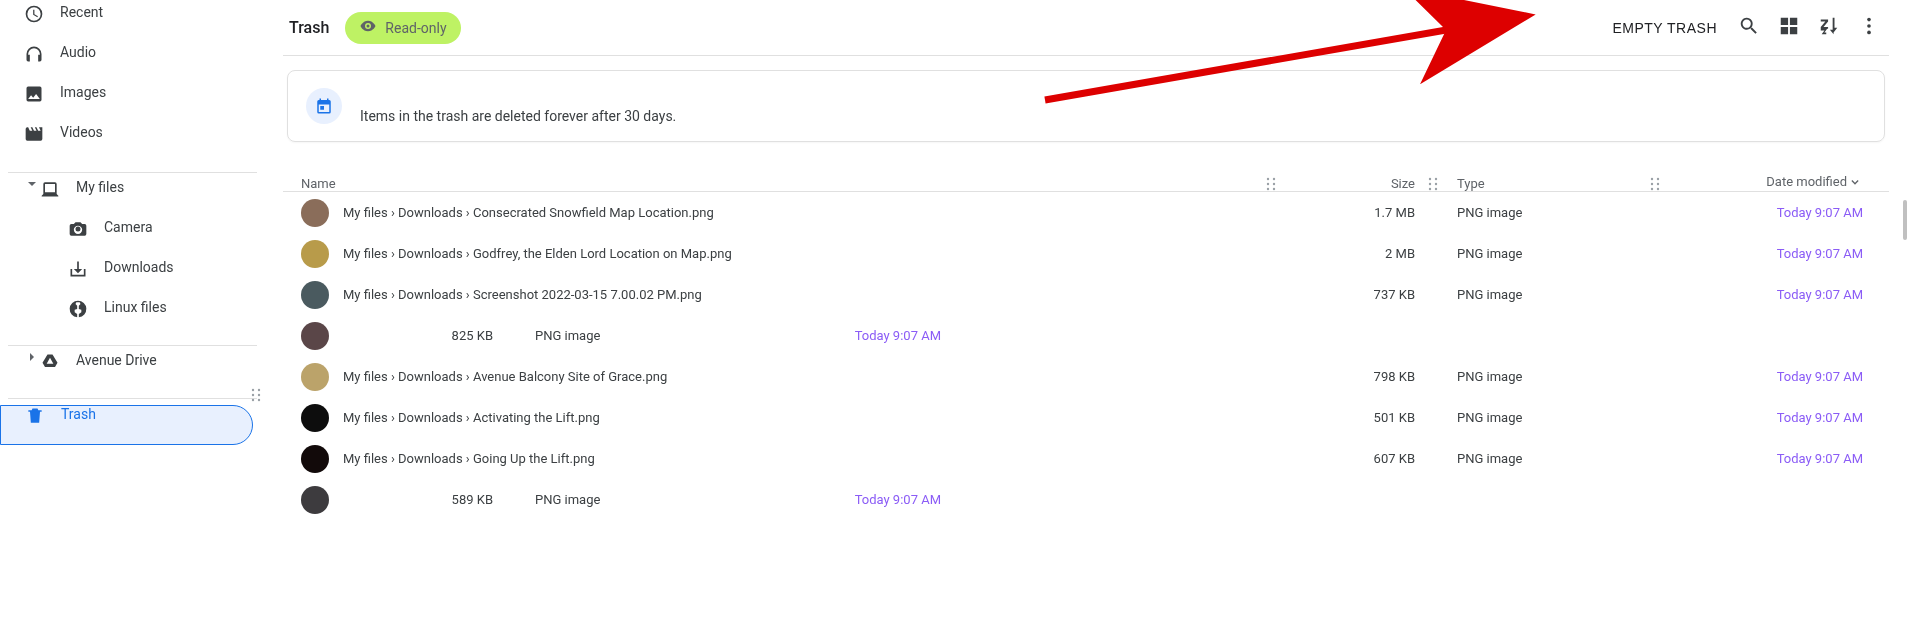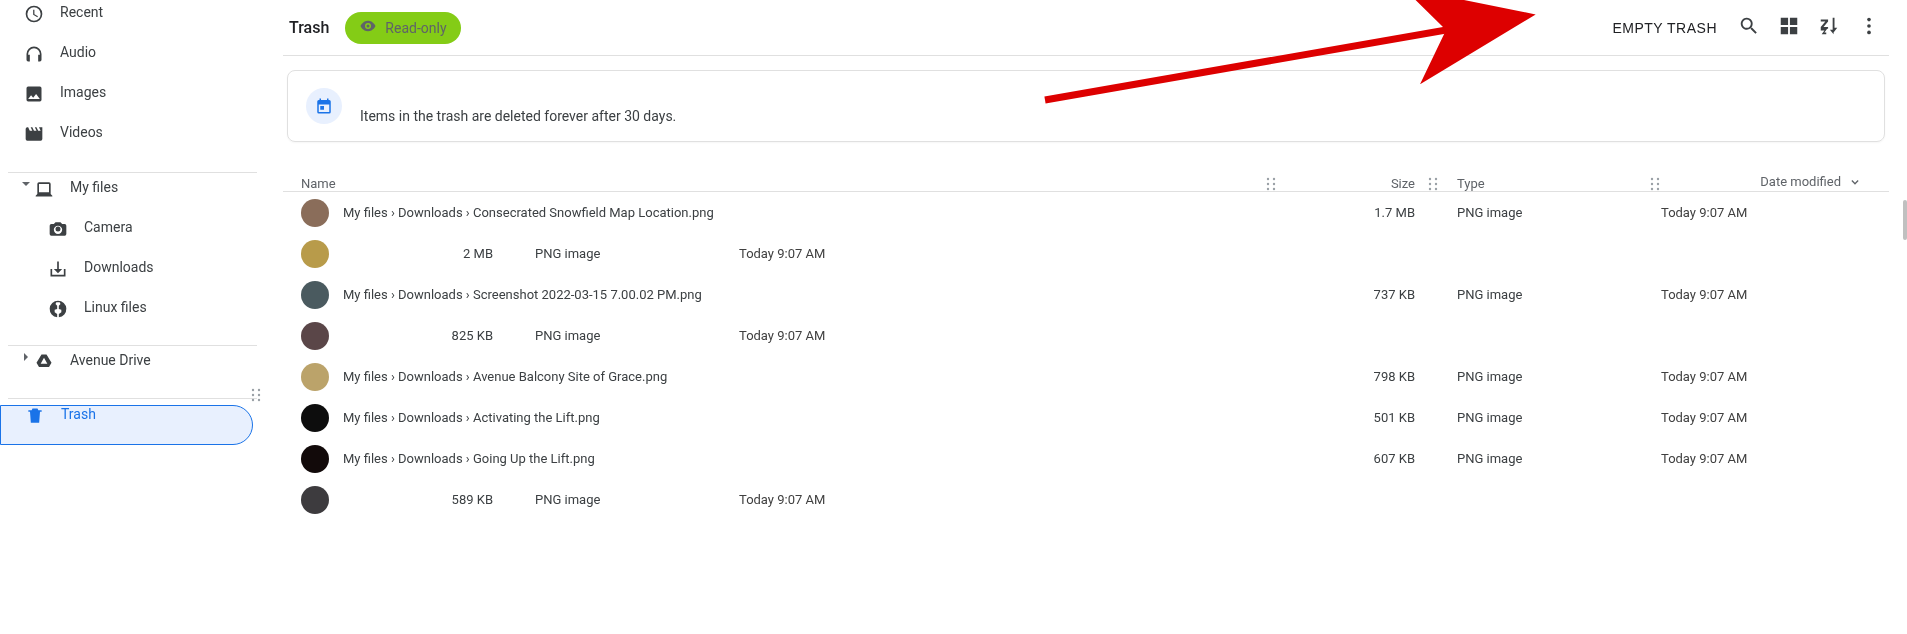--- a/index.html
+++ b/index.html
@@ -6,59 +6,59 @@
 body { font-family: 'Roboto', 'Segoe UI', Arial, sans-serif; font-size: 13px; color: #202124; background: #fff; overflow: hidden; }
 .app { display: flex; width: 1907px; height: 634px; position: relative; }
 
 
 .sidebar { width: 265px; height: 100%; border-right: none; padding-top: 2px; position: relative; }
 .sidebar-section { padding: 2px 0; }
 .divider { height: 1px; background: #e0e0e0; margin: 6px 8px; }
 .side-item { display: flex; align-items: flex-start; height: 40px; padding-left: 24px; cursor: pointer; border-radius: 0 20px 20px 0; margin-right: 12px; color: #3c4043; }
 .side-item .icon { width: 20px; height: 20px; margin-right: 16px; display: flex; align-items: center; justify-content: center; flex-shrink: 0; }
 .side-item .label { font-size: 14px; color: #3c4043; }
-.side-item.child { padding-left: 48px; }
-.side-item.expandable { padding-left: 18px; }
+.side-item.child { padding-left: 68px; }
+.side-item.expandable { padding-left: 24px; }
 .side-item.expandable .chevron { width: 16px; display: flex; justify-content: center; align-items: center; margin-right: 0; }
 .side-item.selected { background: #e8f0fe; color: #1a73e8; border: 1px solid #1a73e8; }
 .side-item.selected .label { color: #1a73e8; }
 .side-item.selected .icon svg { fill: #1a73e8; }
 .drag-handle-sidebar { position: absolute; right: 2px; top: 388px; width: 12px; height: 12px; color: #9aa0a6; }
 
 
 .main { flex: 1; min-width: 0; padding: 0 18px 0 18px; position: relative; display: flex; flex-direction: column; }
 .header { display: flex; align-items: center; height: 56px; border-bottom: 1px solid #e0e0e0; }
 .header-title { font-size: 16px; font-weight: 500; color: #202124; margin-right: 16px; margin-left: 6px; }
-.chip { display: inline-flex; align-items: center; height: 32px; padding: 0 14px; background: #84cc16; border-radius: 16px; color: #5f6368; font-size: 14px; gap: 8px; }
+.chip { display: inline-flex; align-items: center; height: 32px; padding: 0 14px; background: #bef264; border-radius: 16px; color: #5f6368; font-size: 14px; gap: 8px; }
 .chip svg { fill: #5f6368; }
 .header-spacer { flex: 1; }
 .empty-trash-btn { font-size: 14px; font-weight: 500; letter-spacing: 0.5px; color: #202124; background: none; border: none; cursor: pointer; padding: 8px 12px; }
 .icon-btn { width: 40px; height: 40px; display: flex; align-items: center; justify-content: center; background: none; border: none; border-radius: 50%; cursor: pointer; }
 .icon-btn svg { fill: #3c4043; }
 
 
 .banner { display: flex; align-items: center; min-height: 72px; border: 1px solid #e0e0e0; border-radius: 8px; margin: 14px 4px 10px 4px; padding: 0 18px; gap: 18px; box-shadow: 0 1px 2px rgba(0,0,0,0.04); }
 .banner-icon { width: 36px; height: 36px; border-radius: 50%; background: #e8f0fe; display: flex; align-items: center; justify-content: center; }
 .banner-text { font-size: 14px; color: #3c4043; margin-top: 20px; }
 
 
 .table-header { display: flex; align-items: flex-end; height: 40px; padding: 0 18px; color: #5f6368; font-size: 13px; border-bottom: 1px solid #e0e0e0; }
 .col-name { flex: 1; min-width: 0; display: flex; align-items: center; }
 .col-size { width: 150px; text-align: right; padding-right: 12px; position: relative; display: flex; align-items: center; justify-content: flex-end; }
 .col-type { width: 210px; padding-left: 18px; position: relative; display: flex; align-items: center; }
-.col-date { width: 210px; text-align: right; padding-right: 8px; position: relative; display: flex; align-items: center; justify-content: flex-end; gap: 6px; }
+.col-date { width: 210px; text-align: right; padding-right: 8px; position: relative; display: flex; align-items: center; justify-content: flex-end; }
 .col-grip { width: 12px; color: #9aa0a6; display: flex; align-items: center; justify-content: center; }
 
 .rows { overflow-y: auto; }
 .row { display: flex; align-items: center; height: 41px; padding: 0 18px; cursor: pointer; }
 .thumb { width: 28px; height: 28px; border-radius: 50%; margin-right: 14px; flex-shrink: 0; background: #5f6368; }
 .row .name { flex: 1; min-width: 0; font-size: 13px; color: #3c4043; white-space: nowrap; overflow: hidden; text-overflow: ellipsis; }
 .row .size { width: 150px; text-align: right; padding-right: 12px; color: #3c4043; }
 .row .type { width: 210px; padding-left: 18px; color: #3c4043; }
-.row .date { width: 210px; padding-right: 8px; color: #404040; }
+.row .date { width: 210px; text-align: right; padding-right: 8px; color: #8b5cf6; }
 .row .gripspace { width: 12px; }
 
 
 .arrow-overlay { position: absolute; pointer-events: none; }
 
 
 .grip-svg { width: 10px; height: 14px; }
 .grip-svg circle { fill: #9aa0a6; }
 
 
@@ -300,20 +300,21 @@
           <span class="name">My files › Downloads › Consecrated Snowfield Map Location.png</span>
           <span class="gripspace"></span>
           <span class="size">1.7 MB</span>
           <span class="gripspace"></span>
           <span class="type">PNG image</span>
           <span class="gripspace"></span>
           <span class="date">Today 9:07 AM</span>
         </div>
         <div class="row">
           <span class="thumb" style="background:#b89b4a"></span>
+          <span class="name">My files › Downloads › Godfrey, the Elden Lord Location on Map.png</span>
           <span class="gripspace"></span>
           <span class="size">2 MB</span>
           <span class="gripspace"></span>
           <span class="type">PNG image</span>
           <span class="gripspace"></span>
           <span class="date">Today 9:07 AM</span>
         </div>
         <div class="row">
           <span class="thumb" style="background:#4a5a5f"></span>
           <span class="name">My files › Downloads › Screenshot 2022-03-15 7.00.02 PM.png</span>

